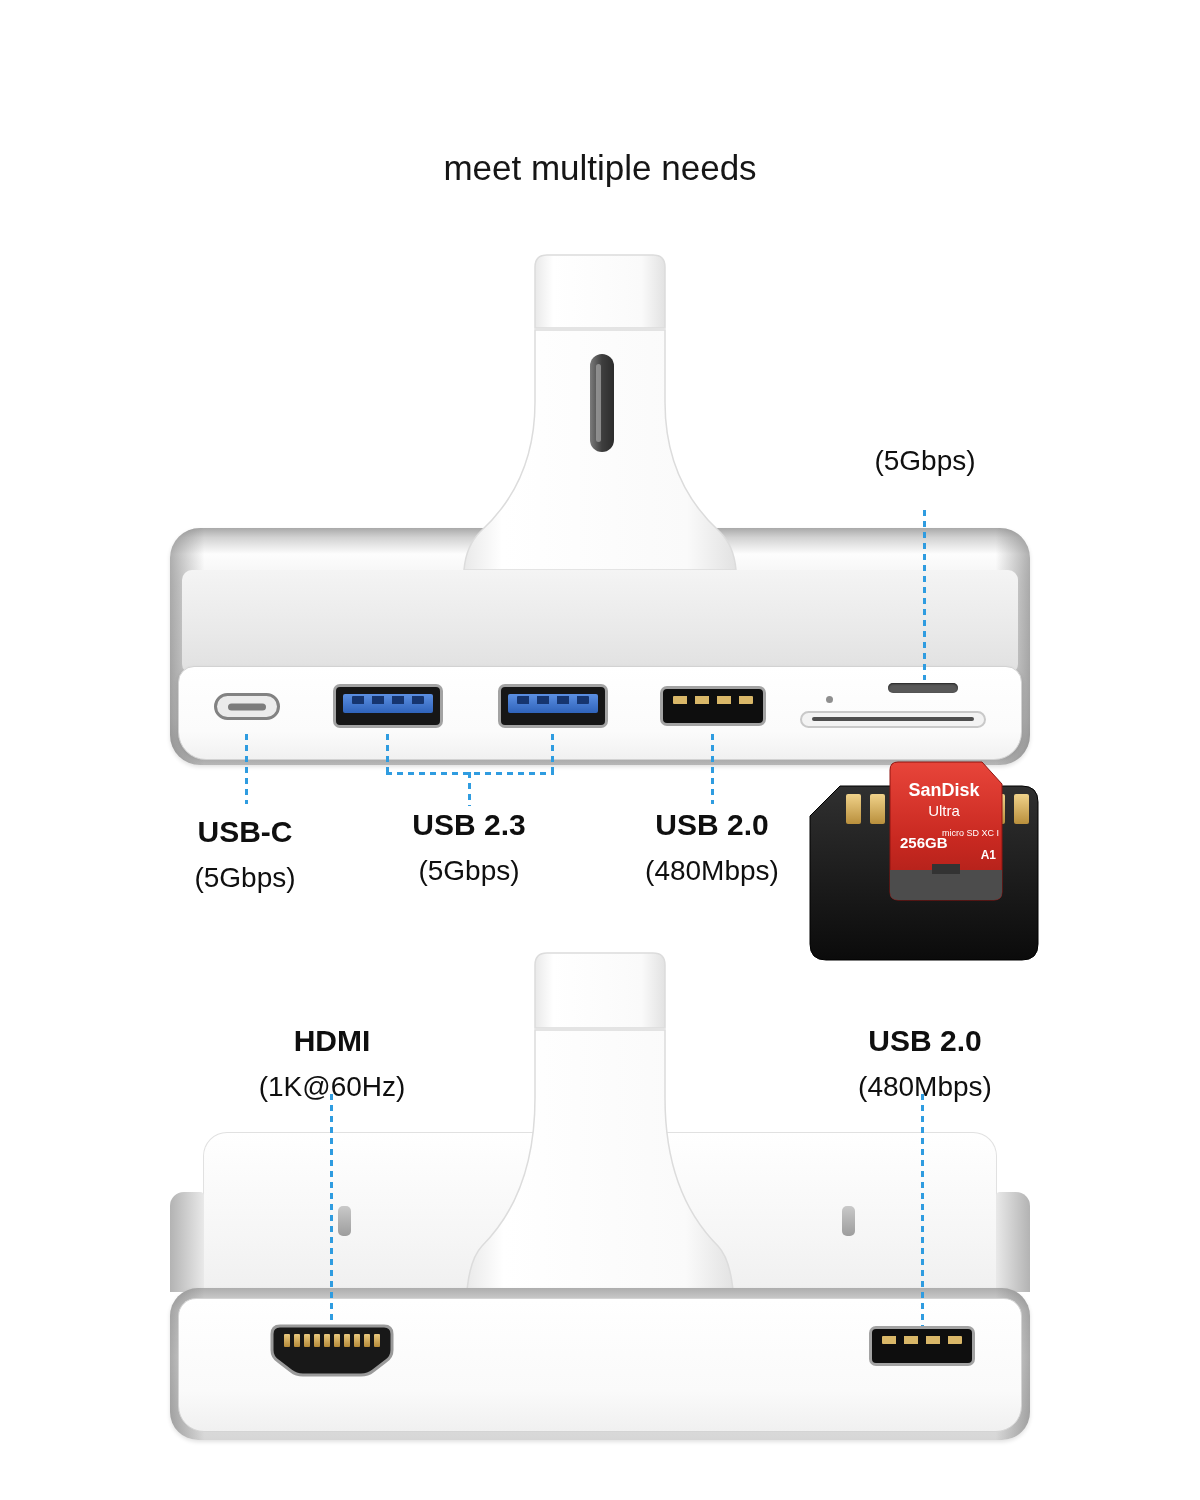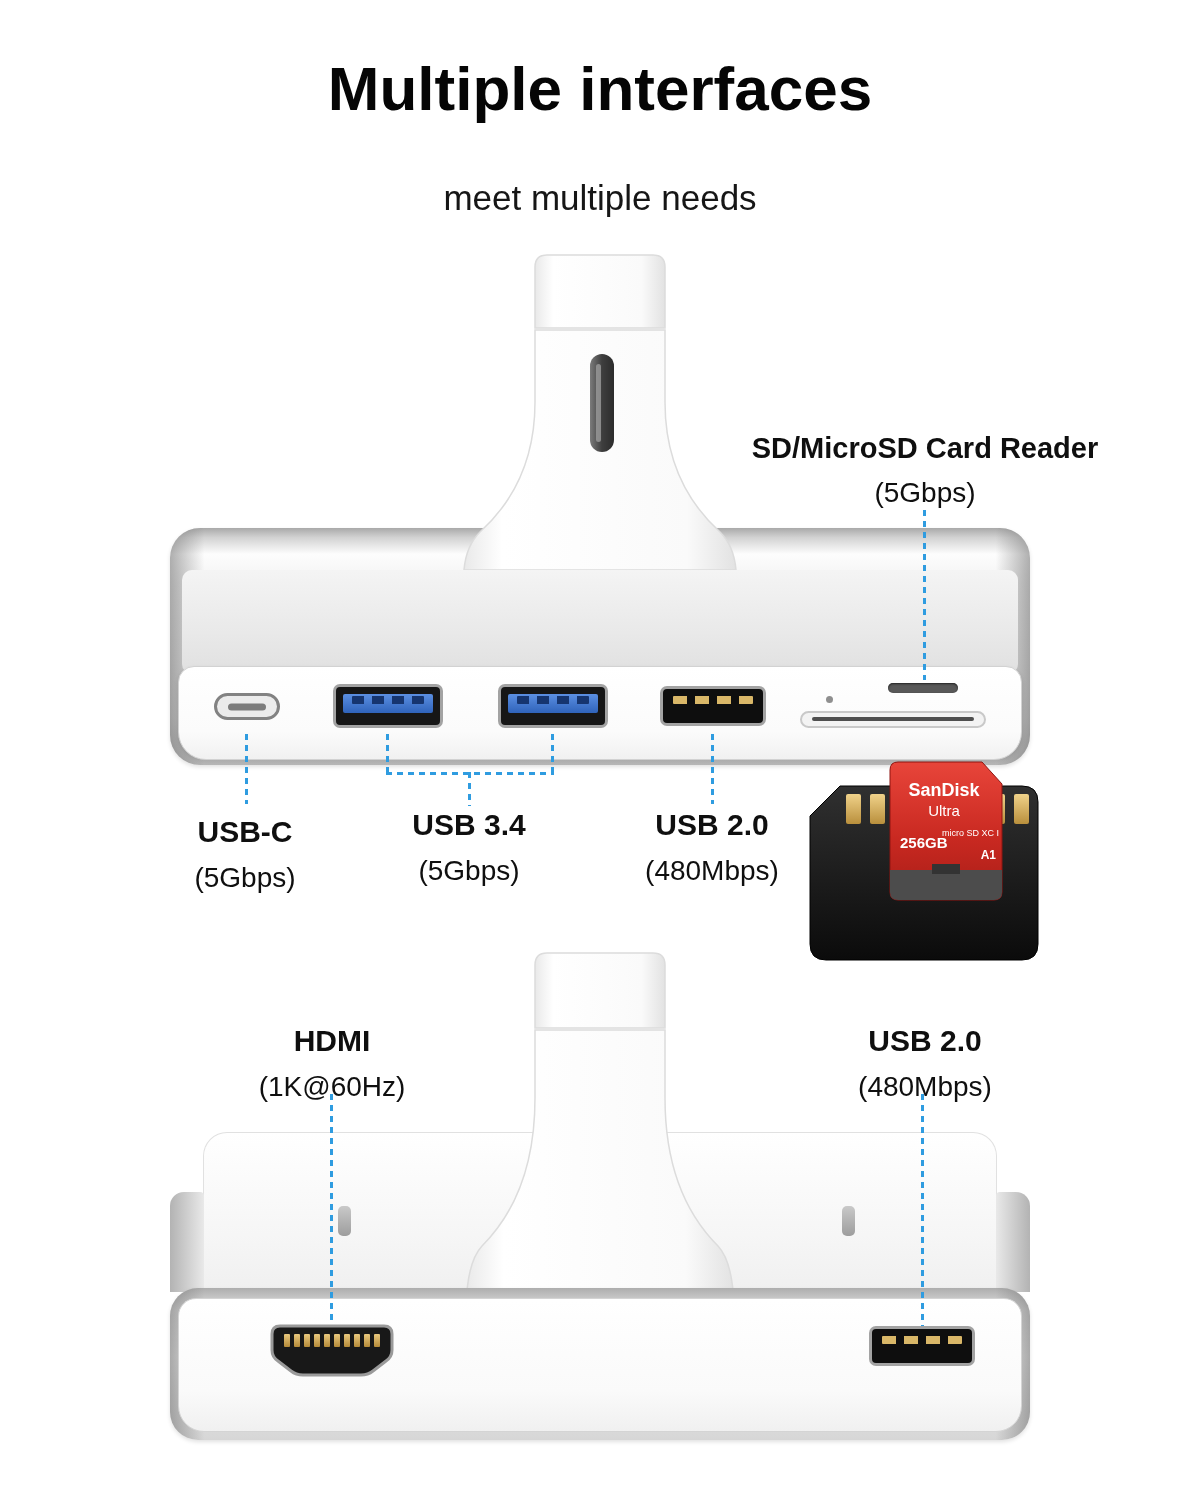--- a/index.html
+++ b/index.html
@@ -3,21 +3,21 @@
 <meta charset="utf-8">
 <style>
   * { margin:0; padding:0; box-sizing:border-box; }
   html,body { background:#ffffff; }
   body { font-family:"Liberation Sans", sans-serif; color:#0f0f0f; }
   .canvas { position:relative; width:1200px; height:1500px; background:#fff; overflow:hidden; margin:0 auto; }
   .abs { position:absolute; }
 
   
   .page-title { left:0; top:58px; width:1200px; text-align:center; font-size:62px; font-weight:800; color:#050505; line-height:1; letter-spacing:0; }
-  .page-subtitle { left:0; top:150px; width:1200px; text-align:center; font-size:35px; font-weight:400; color:#161616; line-height:1;margin-top:30px; }
+  .page-subtitle { left:0; top:150px; width:1200px; text-align:center; font-size:35px; font-weight:400; color:#161616; line-height:1; }
 
   
   .hub-shell { left:170px; top:528px; width:860px; height:237px; border-radius:30px; z-index:1;
     background:linear-gradient(180deg,#a9a9a9 0%,#d2d2d2 4%,#fdfdfd 11%,#f2f2f2 24%,#e9e9e9 55%,#dadada 80%,#b8b8b8 100%);
     box-shadow:0 2px 4px rgba(0,0,0,.12); }
   .hub-shell::after, .hub-shell2::after { content:""; position:absolute; inset:0; border-radius:inherit;
     background:linear-gradient(90deg, rgba(110,110,110,.55) 0%, rgba(255,255,255,0) 4%, rgba(255,255,255,0) 96%, rgba(110,110,110,.55) 100%); }
   .hub-slope { left:182px; top:570px; width:836px; height:104px; border-radius:10px; z-index:3;
     background:linear-gradient(180deg,#f4f4f4 0%,#e9e9e9 60%,#e0e0e0 100%); }
   .hub-face { left:178px; top:666px; width:844px; height:94px; border:1px solid #d2d2d2; border-radius:16px 16px 28px 28px; z-index:4;
@@ -66,21 +66,20 @@
   .port-label .spec { font-size:28px; font-weight:400; margin-top:13px; }
   .cardreader-label .name { font-size:29px; }
 
   svg { display:block; }
 </style>
 </head>
 <body>
 
 <div class="canvas">
 
-  <h1 class="abs page-title">Multiple interfaces</h1>
   <div class="abs page-subtitle">meet multiple needs</div>
 
   <div>
 
     <div class="abs hub-shell"></div>
 
     <svg class="abs" style="left:430px; top:250px; z-index:2;" width="340" height="322" viewBox="0 0 340 322">
       <defs>
         <linearGradient id="standGrad1" x1="0" y1="0" x2="1" y2="0">
           <stop offset="0" stop-color="#e9e9e9"></stop>
@@ -113,29 +112,28 @@
 
     <div class="abs lead-v" style="left:923px; top:510px; height:170px;"></div>
     <div class="abs lead-v" style="left:245px; top:734px; height:70px;"></div>
     <div class="abs lead-v" style="left:386px; top:734px; height:40px;"></div>
     <div class="abs lead-v" style="left:551px; top:734px; height:40px;"></div>
     <div class="abs lead-h" style="left:386px; top:772px; width:168px;"></div>
     <div class="abs lead-v" style="left:468px; top:772px; height:34px;"></div>
     <div class="abs lead-v" style="left:711px; top:734px; height:70px;"></div>
 
     <div class="abs port-label cardreader-label" style="left:725px; top:432px; width:400px;">
-      <div class="name">SD/MicroSD Card Reader</div>
       <div class="spec">(5Gbps)</div>
     </div>
     <div class="abs port-label" style="left:145px; top:815px; width:200px;">
       <div class="name">USB-C</div>
       <div class="spec">(5Gbps)</div>
     </div>
     <div class="abs port-label" style="left:369px; top:808px; width:200px;">
-      <div class="name">USB 3.4</div>
+      <div class="name">USB 2.3</div>
       <div class="spec">(5Gbps)</div>
     </div>
     <div class="abs port-label" style="left:612px; top:808px; width:200px;">
       <div class="name">USB 2.0</div>
       <div class="spec">(480Mbps)</div>
     </div>
   </div>
 
   <svg class="abs" style="left:806px; top:784px; z-index:8;" width="240" height="184" viewBox="0 0 240 184">
     <defs>

